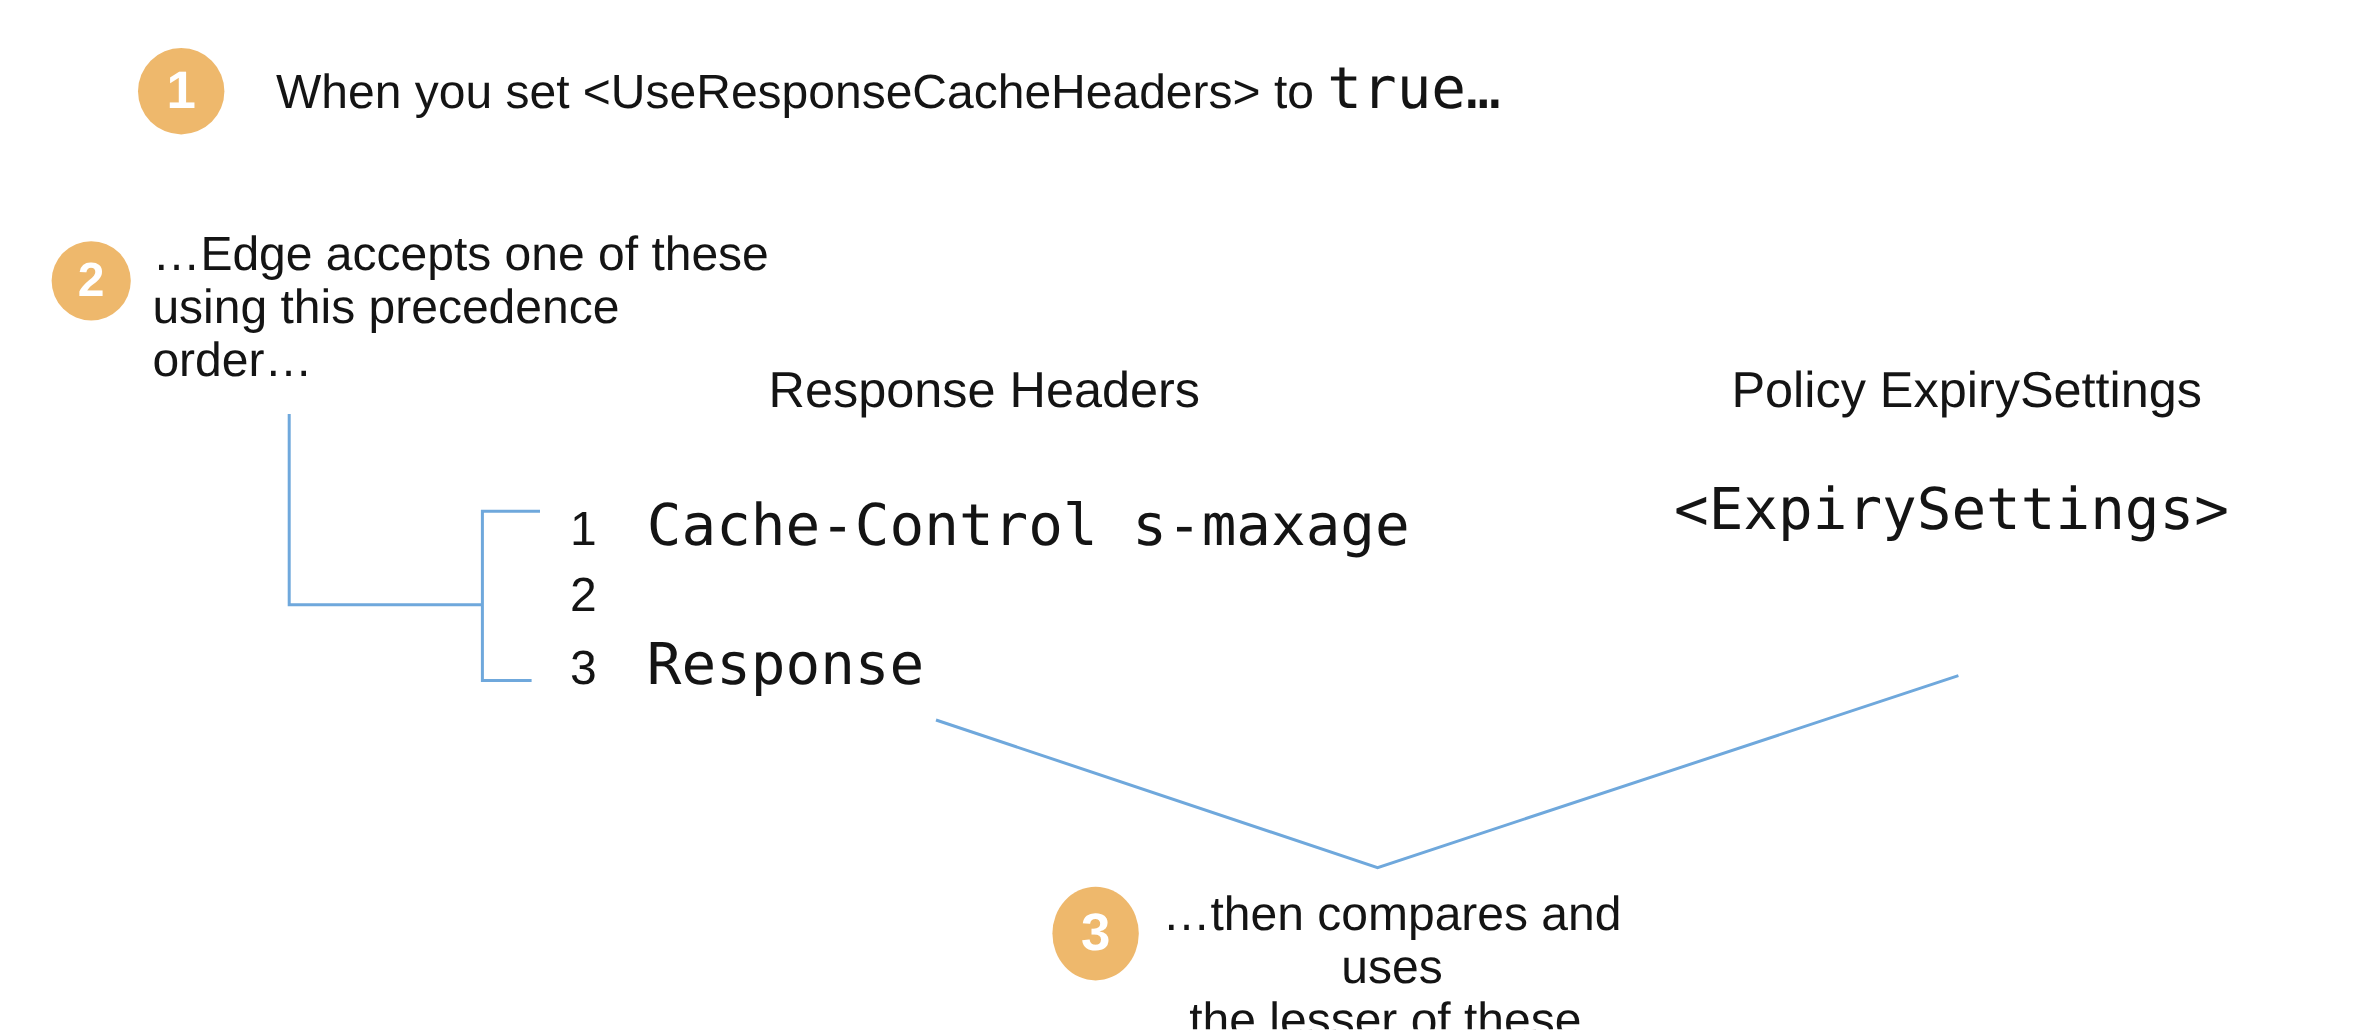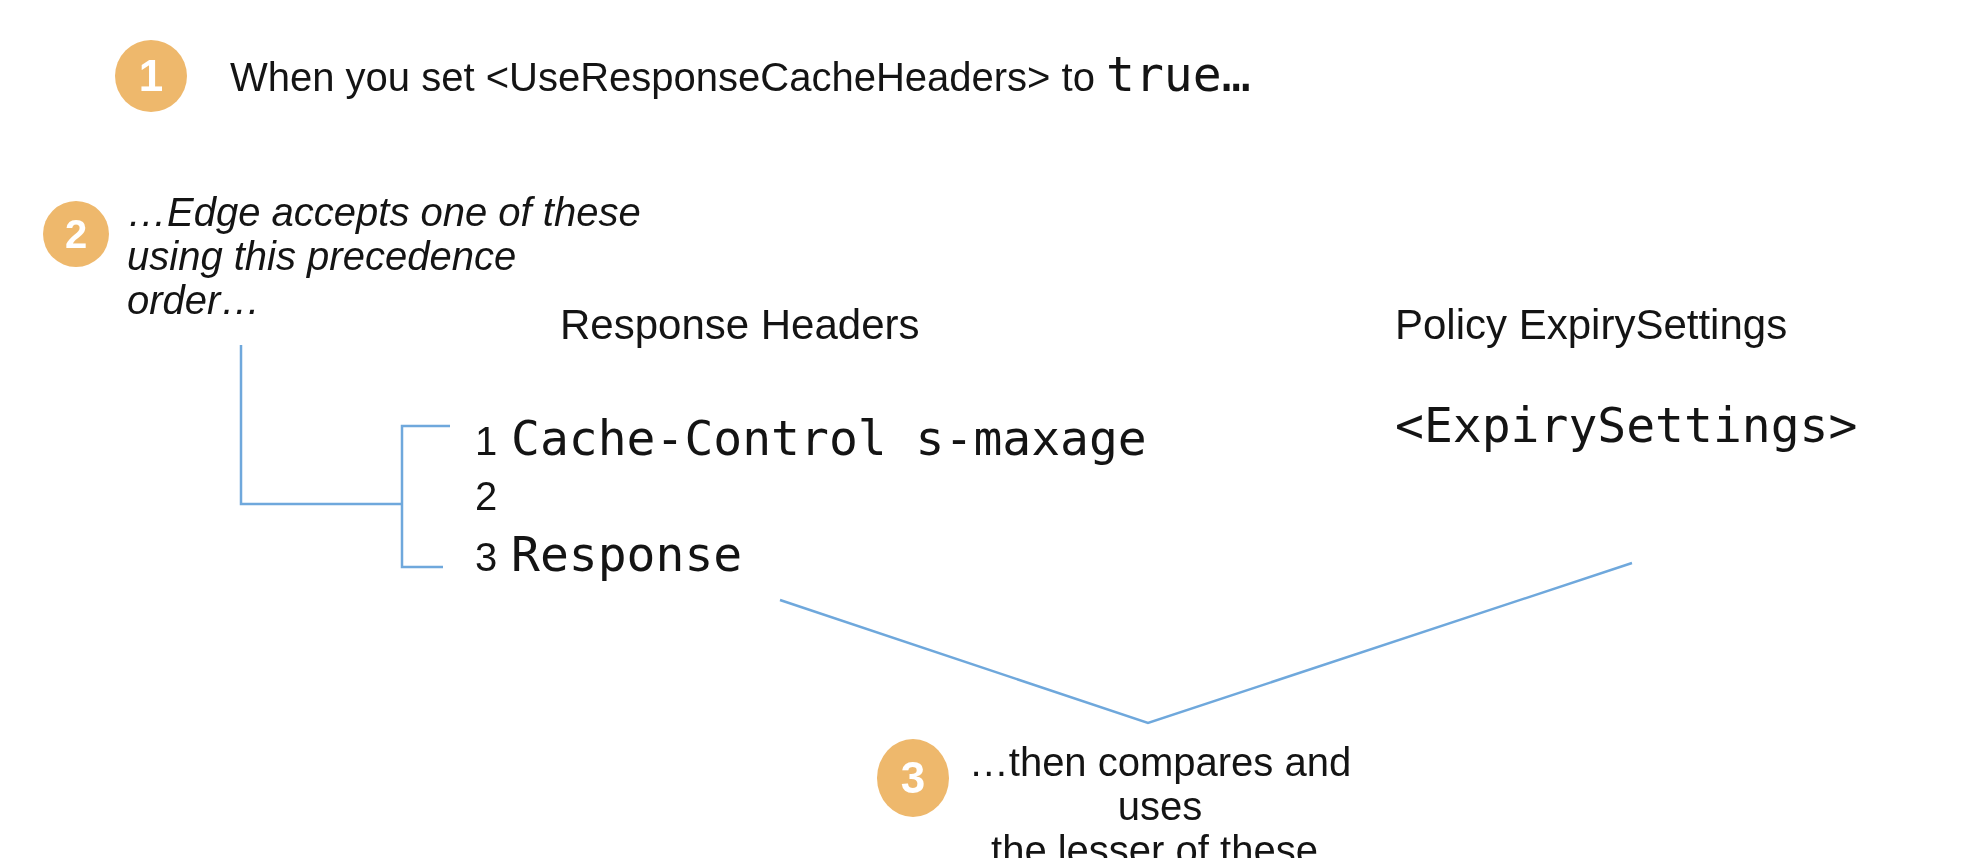--- a/index.html
+++ b/index.html
@@ -21,27 +21,27 @@
     display:flex;align-items:center;justify-content:center;
     background:var(--accent);
     border-radius:50%;
     color:#fff;
     font-weight:700;
     font-size:44px;
     line-height:1;
   }
   .body-text{font-size:40px;line-height:48px;white-space:nowrap;}
   .mono{font-family:"DejaVu Sans Mono",monospace;font-size:48px;}
-  .step2-text{font-size:40px;line-height:44px;font-style:italic;}
-  .col-title{font-size:42px;line-height:50px;text-align:left;white-space:nowrap;}
+  .step2-text{font-size:40px;line-height:44px;}
+  .col-title{font-size:42px;line-height:50px;text-align:right;white-space:nowrap;}
   .centered-box{text-align:left;white-space:nowrap;}
   .list-col{display:flex;flex-direction:column;gap:12px;}
   .list-row{display:flex;align-items:baseline;height:46px;line-height:46px;white-space:nowrap;}
   .list-rank{font-size:40px;width:30px;flex:0 0 auto;}
-  .list-code{margin-left:6px;}
+  .list-code{margin-left:34px;}
   .step3-text{font-size:40px;line-height:44px;text-align:center;}
   svg.lines{position:absolute;left:0;top:0;}
 </style>
 </head>
 <body>
 
 <div class="canvas">
 
   <svg class="lines" width="1966" height="858" viewBox="0 0 1966 858">
     <polyline points="241,345 241,504 401,504" fill="none" stroke="#6FA8DC" stroke-width="2.5"></polyline>

